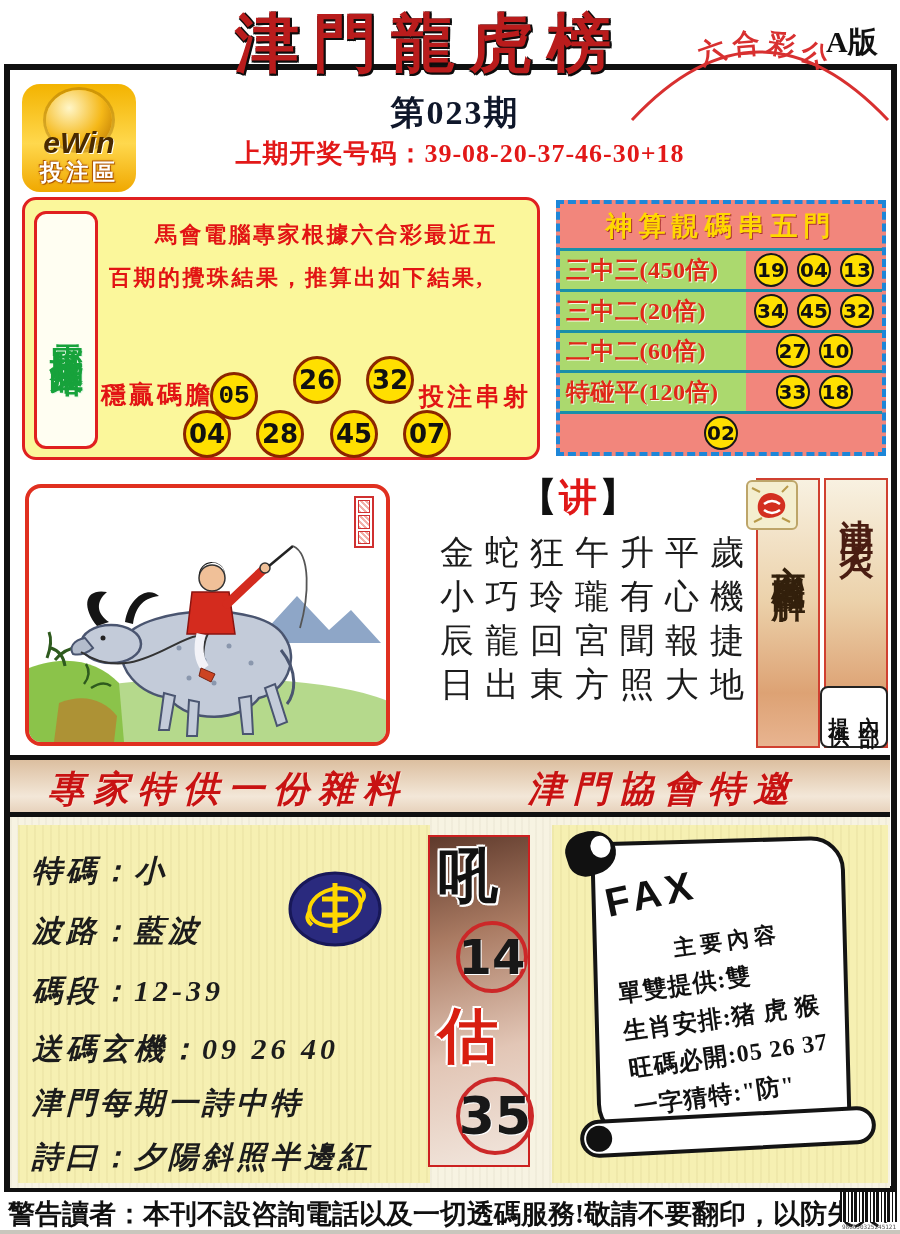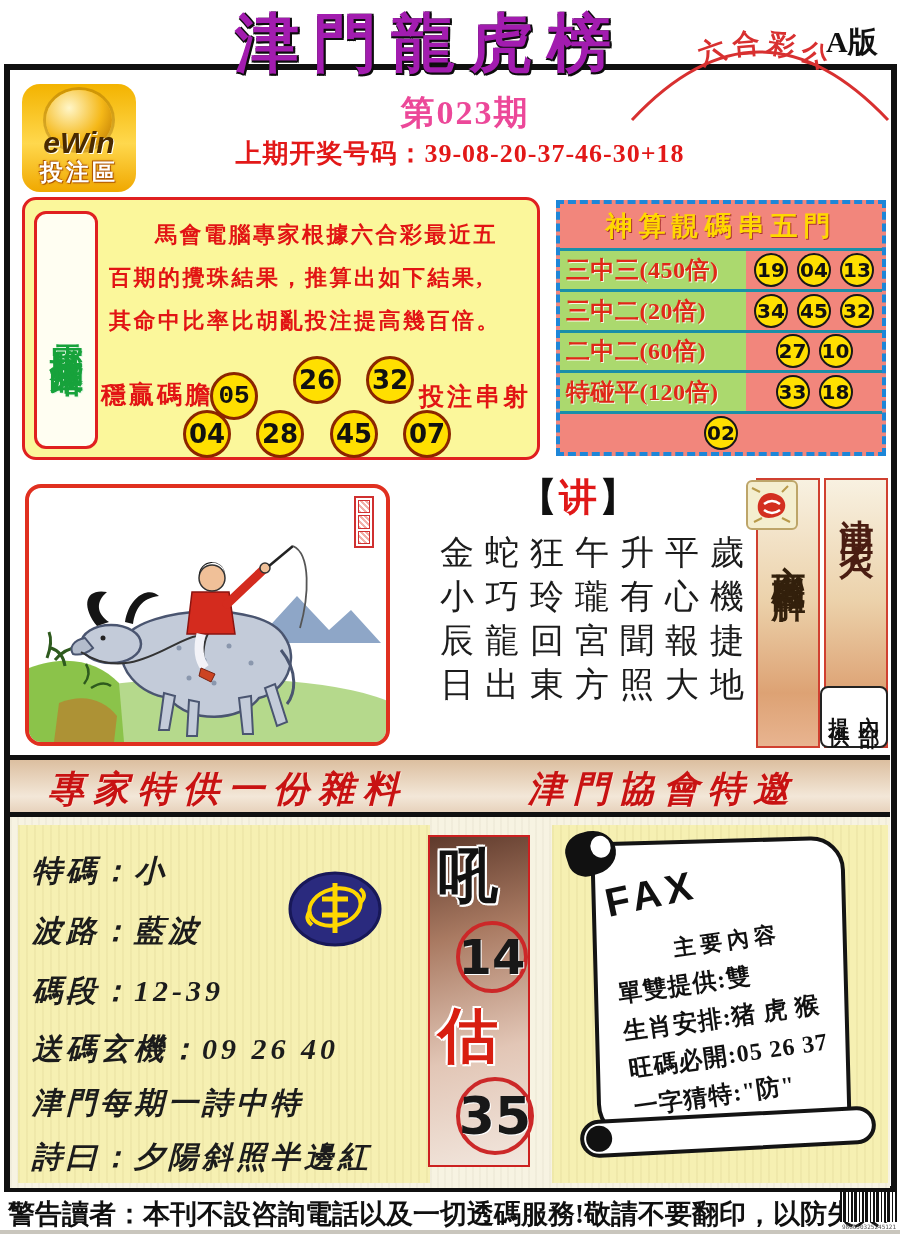--- a/index.html
+++ b/index.html
@@ -4,31 +4,31 @@
 <style>
   * { margin:0; padding:0; box-sizing:border-box; }
   body { background:#e8e8e8; font-family:"Liberation Serif","DejaVu Serif",serif; }
   #page { position:relative; width:900px; height:1234px; background:#fff; overflow:hidden; margin:0 auto; }
 
   
   #frame { position:absolute; left:4px; top:64px; width:893px; height:1128px; border:6px solid #101010; background:#fff; }
   #bottom-shadow { position:absolute; left:0; top:1230px; width:900px; height:4px; background:#c9c6bd; }
 
   
-  .title { position:absolute; left:190px; top:0px; width:480px; height:84px; font-size:64px; font-weight:900; color:#a21caf; text-align:center; letter-spacing:14px; text-shadow:2px 0 0 #0d0d0d,0 2px 0 #0d0d0d,2px 2px 0 #0d0d0d; white-space:nowrap; }
+  .title { position:absolute; left:190px; top:0px; width:480px; height:84px; font-size:64px; font-weight:900; color:#b91c1c; text-align:center; letter-spacing:14px; text-shadow:2px 0 0 #0d0d0d,0 2px 0 #0d0d0d,2px 2px 0 #0d0d0d; white-space:nowrap; }
   .edition { position:absolute; left:826px; top:22px; font-size:30px; font-weight:900; color:#111; }
   .arc-wrap { position:absolute; left:620px; top:12px; width:278px; height:118px; }
   .arc-wrap text { font-size:27px; font-weight:bold; fill:#d83030; letter-spacing:6px; }
 
   .ewin { position:absolute; left:22px; top:84px; width:114px; height:108px; background:linear-gradient(180deg,#f3b300,#ffd84d 55%,#f0a800); border-radius:18px; overflow:hidden; }
   .ewin-ball { position:absolute; left:24px; top:6px; width:66px; height:60px; border-radius:50%; background:radial-gradient(circle at 35% 30%,#fff6c8,#f5b818 55%,#b06c00); box-shadow:0 0 0 3px rgba(140,90,0,.35); }
   .ewin-brand { position:absolute; left:0; top:42px; width:100%; text-align:center; font-family:"Liberation Sans",sans-serif; font-style:italic; font-weight:900; font-size:30px; color:#4a2a00; text-shadow:1px 1px 0 #ffe; }
   .ewin-sub { position:absolute; left:0; bottom:4px; width:100%; text-align:center; font-size:23px; font-weight:900; color:#ffffff; letter-spacing:3px; text-shadow:0 0 3px #b05800,1px 1px 0 #b05800,-1px -1px 0 #b05800; }
 
-  .issue { position:absolute; left:300px; top:90px; width:330px; text-align:center; font-size:34px; font-weight:900; color:#ec4899; letter-spacing:2px; }
+  .issue { position:absolute; left:290px; top:90px; width:330px; text-align:center; font-size:34px; font-weight:900; color:#0f172a; letter-spacing:2px; }
   .lastdraw { position:absolute; left:150px; top:136px; width:620px; text-align:center; font-size:26px; font-weight:900; color:#e21818; letter-spacing:1px; }
 
   
   .strategy { position:absolute; left:22px; top:197px; width:518px; height:263px; background:#fbf79b; border:3px solid #e02020; border-radius:14px; }
   .side-label { position:absolute; left:9px; top:11px; width:64px; height:238px; background:#fffef2; border:3px solid #e02020; border-radius:12px; display:flex; align-items:center; justify-content:center; }
   .vtext { writing-mode:vertical-rl; text-orientation:upright; }
   .side-label .vtext { font-size:33px; font-weight:900; color:#17a23b; letter-spacing:4px; text-shadow:1px 1px 0 #e6f6e6; }
   .strategy-body { position:absolute; left:84px; top:13px; width:428px; font-size:22px; font-weight:900; color:#e21414; letter-spacing:2.5px; line-height:43px; }
   .strategy-body .ln:first-child { text-indent:46px; }
   .stable-label { position:absolute; left:76px; top:178px; font-size:25px; font-weight:900; color:#e21414; letter-spacing:3px; }
@@ -125,21 +125,20 @@
   <div class="issue">第023期</div>
   <div class="lastdraw">上期开奖号码：39-08-20-37-46-30+18</div>
 
   <div class="strategy">
     <div class="side-label">
       <span class="vtext">電腦投注策略</span>
     </div>
     <div class="strategy-body">
       <div class="ln">馬會電腦專家根據六合彩最近五</div>
       <div class="ln">百期的攪珠結果，推算出如下結果,</div>
-      <div class="ln">其命中比率比胡亂投注提高幾百倍。</div>
     </div>
     <div class="stable-label">穩贏碼膽</div>
     <div class="ball b10">05</div>
     <div class="ball b11">26</div>
     <div class="ball b12">32</div>
     <div class="serial-label">投注串射</div>
     <div class="ball b20">04</div>
     <div class="ball b21">28</div>
     <div class="ball b22">45</div>
     <div class="ball b23">07</div>

